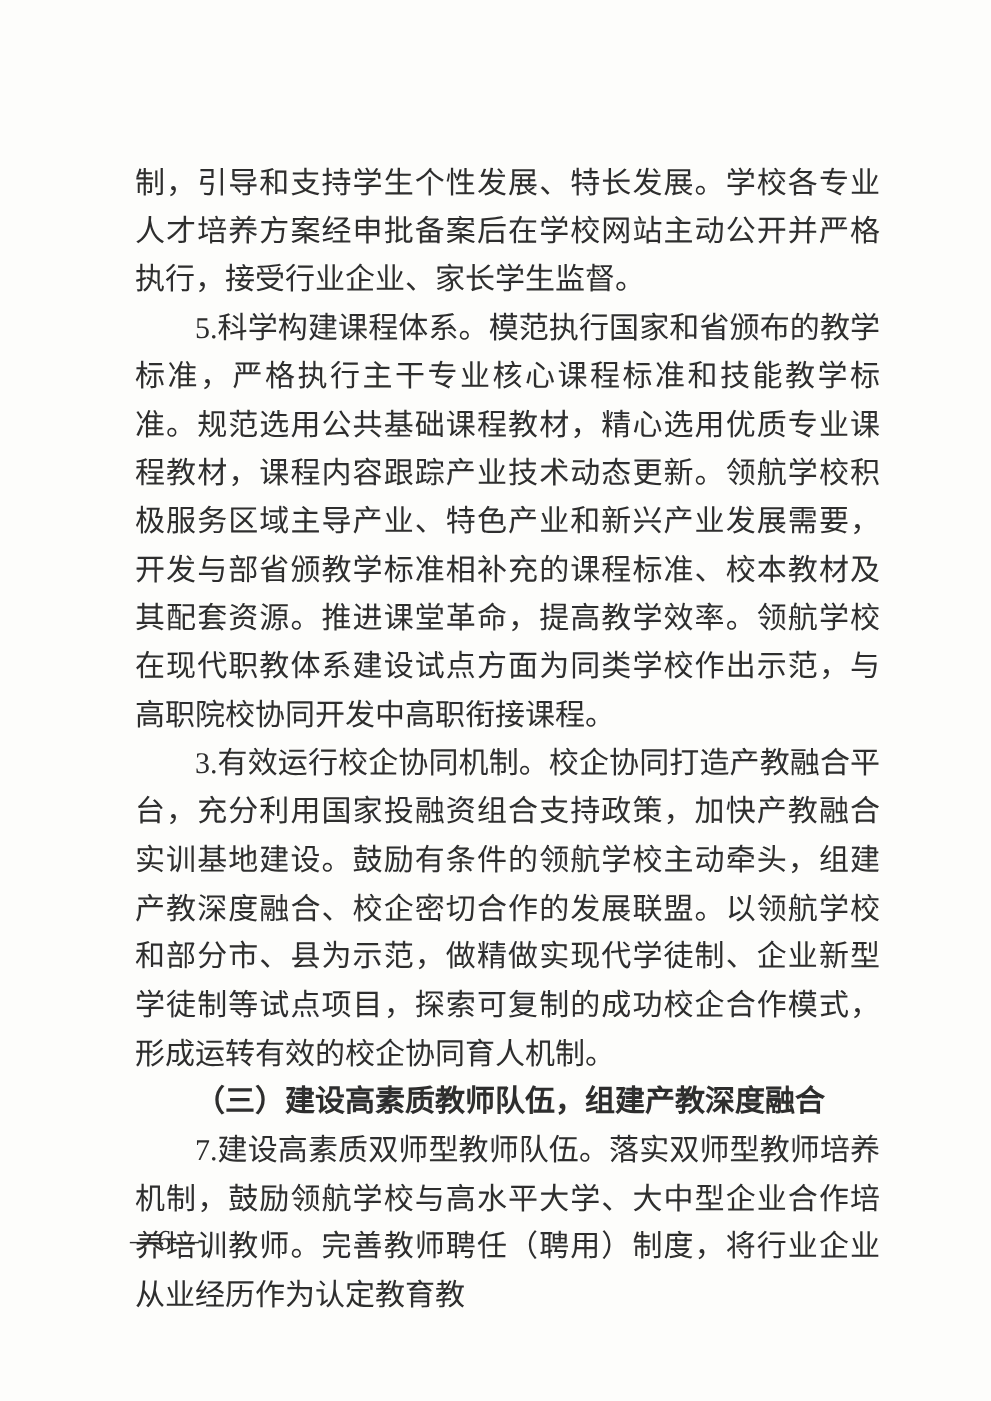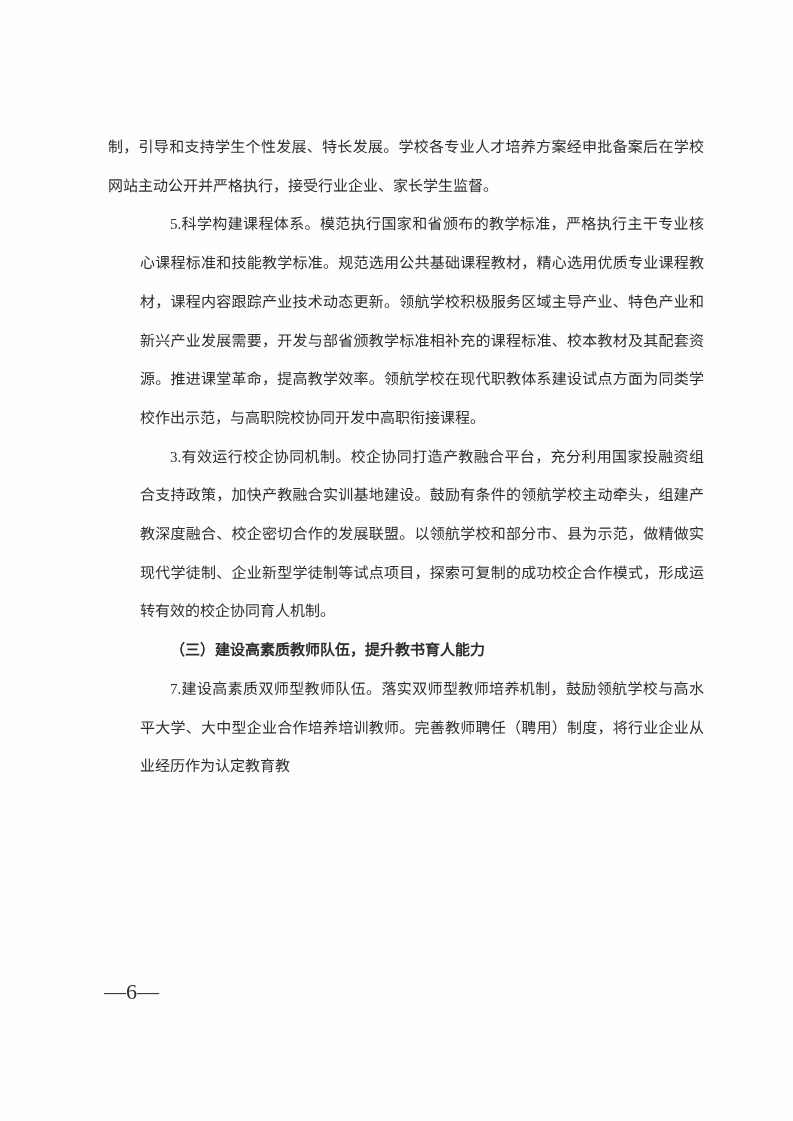--- a/index.html
+++ b/index.html
@@ -19,31 +19,30 @@
     background: #fdfdfb;
     overflow: hidden;
     box-sizing: border-box;
   }
   .content {
     position: absolute;
     left: 108px;
     top: 128px;
     width: 596px;
     color: #2e2e2e;
-    font-size: 15px;
+    font-size: 24px;
     line-height: 38.7px;
     text-align: justify;
   }
   .paragraph {
     margin: 0;
     padding: 0;
   }
   .paragraph.indent {
     text-indent: 2em;
-    margin-left: 32px;
   }
   .paragraph.bold {
     font-weight: bold;
   }
   .page-number {
     position: absolute;
     left: 104px;
     top: 978px;
     color: #2e2e2e;
     font-size: 22px;
@@ -53,17 +52,17 @@
 </style>
 </head>
 <body>
 
 <div class="page">
   <div class="content" id="doc-body">
 
   <p class="paragraph">制，引导和支持学生个性发展、特长发展。学校各专业人才培养方案经申批备案后在学校网站主动公开并严格执行，接受行业企业、家长学生监督。</p>
       <p class="paragraph indent">5.科学构建课程体系。模范执行国家和省颁布的教学标准，严格执行主干专业核心课程标准和技能教学标准。规范选用公共基础课程教材，精心选用优质专业课程教材，课程内容跟踪产业技术动态更新。领航学校积极服务区域主导产业、特色产业和新兴产业发展需要，开发与部省颁教学标准相补充的课程标准、校本教材及其配套资源。推进课堂革命，提高教学效率。领航学校在现代职教体系建设试点方面为同类学校作出示范，与高职院校协同开发中高职衔接课程。</p>
       <p class="paragraph indent">3.有效运行校企协同机制。校企协同打造产教融合平台，充分利用国家投融资组合支持政策，加快产教融合实训基地建设。鼓励有条件的领航学校主动牵头，组建产教深度融合、校企密切合作的发展联盟。以领航学校和部分市、县为示范，做精做实现代学徒制、企业新型学徒制等试点项目，探索可复制的成功校企合作模式，形成运转有效的校企协同育人机制。</p>
-      <p class="paragraph indent bold">（三）建设高素质教师队伍，提升教书育人能力</p>
+      <p class="paragraph indent bold">（三）建设高素质教师队伍，组建产教深度融合</p>
       <p class="paragraph indent">7.建设高素质双师型教师队伍。落实双师型教师培养机制，鼓励领航学校与高水平大学、大中型企业合作培养培训教师。完善教师聘任（聘用）制度，将行业企业从业经历作为认定教育教</p>
     </div>
   <div class="page-number">—6—</div>
 </div>
 
 </body></html>

